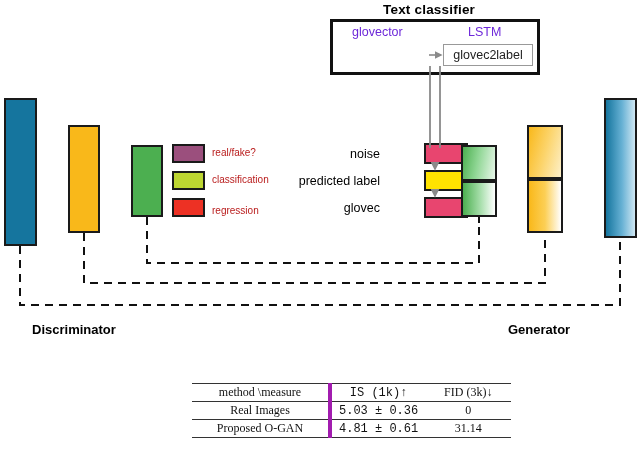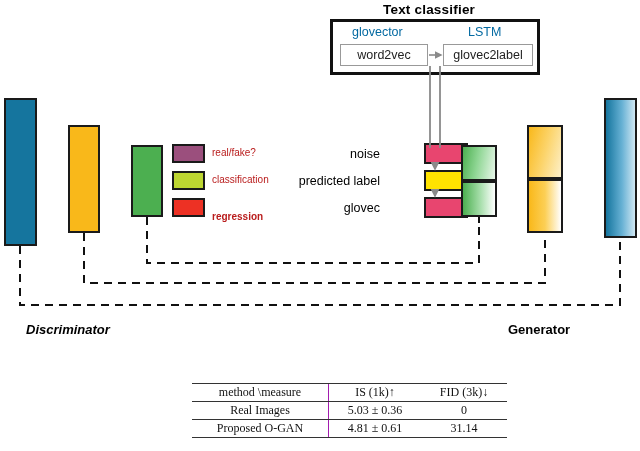--- a/index.html
+++ b/index.html
@@ -15,21 +15,21 @@
 
   
   .tc-title{
     position:absolute;font-weight:bold;font-size:13.5px;color:#000;
     letter-spacing:.2px;
   }
   .tc-box{
     position:absolute;border:3px solid #111;background:#fff;box-sizing:border-box;
   }
   .tc-sub{
-    position:absolute;font-size:12.5px;color:#0369a1;
+    position:absolute;font-size:12.5px;color:#6d28d9;
   }
   .tc-inner{
     position:absolute;border:1.5px solid #999;background:#fff;box-sizing:border-box;
     display:flex;align-items:center;justify-content:center;
     font-size:12.5px;color:#222;
   }
 
   
   .legend-sw{position:absolute;border:2px solid #1a1a1a;box-sizing:border-box;}
   .legend-tx{position:absolute;font-size:10px;color:#b91c1c;line-height:1;}
@@ -48,55 +48,54 @@
 
   
   .tbl-wrap{position:absolute;}
   table.res{
     border-collapse:collapse;
     font-family:"Liberation Serif",serif;font-size:12px;color:#111;
   }
   table.res td,table.res th{
     padding:1px 7px;text-align:center;font-weight:normal;white-space:nowrap;
   }
-  table.res .vrule{border-left:1px solid #a21caf;}
+  table.res .vrule{border-left:4px solid #a21caf;font-family:Liberation Mono, monospace;}
   .rule-top td{border-top:1px solid #333;}
   .rule-bot td{border-bottom:1px solid #333;}
   .bold{font-weight:bold;}
 
   svg.overlay{position:absolute;left:0;top:0;width:640px;height:451px;
     pointer-events:none;}
 </style>
 </head>
 <body>
 
 <div class="fig">
 
   <div class="tc-title" style="left:383px;top:2px;">Text classifier</div>
 
   <div class="tc-box" style="left:330px;top:19px;width:210px;height:56px;"></div>
 
   <div class="tc-sub" style="left:352px;top:25px;">glovector</div>
   <div class="tc-sub" style="left:468px;top:25px;">LSTM</div>
 
-  <div class="tc-inner" style="left:340px;top:44px;width:88px;height:22px;">word2vec</div>
   <div class="tc-inner" style="left:443px;top:44px;width:90px;height:22px;">glovec2label</div>
 
   <div class="blk" style="left:4px;top:98px;width:33px;height:148px;background:#15759e;"></div>
   <div class="blk" style="left:68px;top:125px;width:32px;height:108px;background:#f9b81a;"></div>
   <div class="blk" style="left:131px;top:145px;width:32px;height:72px;background:#4caf50;"></div>
 
   <div class="legend-sw" style="left:172px;top:144px;width:33px;height:19px;background:#9b4f7d;"></div>
   <div class="legend-tx" style="left:212px;top:148px;">real/fake?</div>
 
   <div class="legend-sw" style="left:172px;top:171px;width:33px;height:19px;background:#bdd631;"></div>
   <div class="legend-tx" style="left:212px;top:175px;">classification</div>
 
   <div class="legend-sw" style="left:172px;top:198px;width:33px;height:19px;background:#ed3124;"></div>
-  <div class="legend-tx" style="left:212px;top:212px;font-weight:bold;">regression</div>
+  <div class="legend-tx" style="left:212px;top:206px;">regression</div>
 
   <div class="gen-label" style="left:300px;top:148px;width:80px;">noise</div>
   <div class="gen-label" style="left:280px;top:175px;width:100px;">predicted label</div>
   <div class="gen-label" style="left:300px;top:202px;width:80px;">glovec</div>
 
   <div class="blk thin" style="left:424px;top:143px;width:44px;height:21px;background:#e8456f;"></div>
   <div class="blk thin" style="left:424px;top:170px;width:44px;height:21px;background:#ffe300;"></div>
   <div class="blk thin" style="left:424px;top:197px;width:44px;height:21px;background:#e8456f;"></div>
 
   <div class="blk" style="left:461px;top:145px;width:36px;height:36px;
@@ -130,21 +129,21 @@
 
     <path d="M 147 217 L 147 263 L 479 263 L 479 220" stroke="#111" stroke-width="2" fill="none" stroke-dasharray="8 6"></path>
 
     <path d="M 84 233 L 84 283 L 545 283 L 545 236" stroke="#111" stroke-width="2" fill="none" stroke-dasharray="8 6"></path>
 
     <path d="M 20 246 L 20 305 L 620 305 L 620 241" stroke="#111" stroke-width="2" fill="none" stroke-dasharray="8 6"></path>
 
     <line x1="479" y1="217" x2="479" y2="228" stroke="#111" stroke-width="2" stroke-dasharray="6 5"></line>
   </svg>
 
-  <div class="side-label" style="left:26px;top:322px;font-style:italic;">Discriminator</div>
+  <div class="side-label" style="left:32px;top:322px;">Discriminator</div>
   <div class="side-label" style="left:508px;top:322px;">Generator</div>
 
 
   <div class="tbl-wrap" style="left:192px;top:383px;">
     <table class="res">
       <tbody>
           <tr class="rule-top rule-bot">
         <td style="width:122px;">method \measure</td>
         <td class="vrule" style="width:78px;">IS (1k)↑</td>
         <td style="width:72px;">FID (3k)↓</td>

